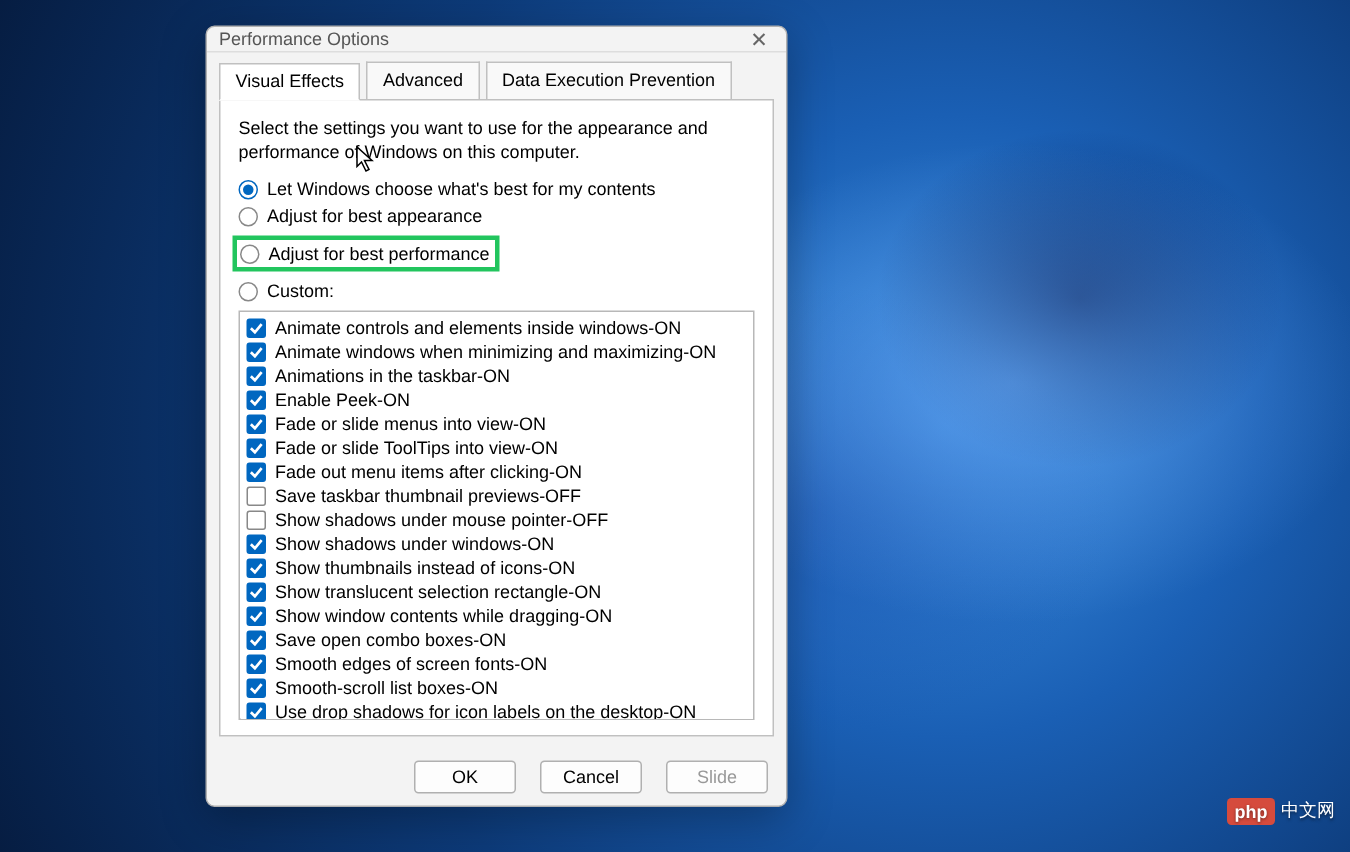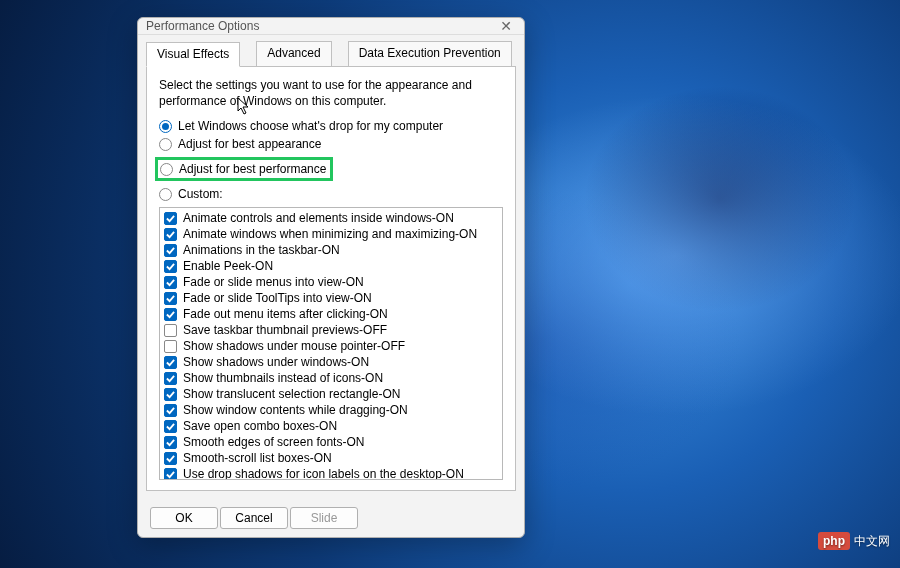--- a/index.html
+++ b/index.html
@@ -38,21 +38,21 @@
     border-bottom: 1px solid #ddd;
   }
   .titlebar .title { flex: 1; }
   .titlebar .close {
     width: 20px; text-align: center;
     color: #666; font-size: 14px; cursor: pointer;
   }
   .tabs {
     display: flex;
     padding: 6px 8px 0 8px;
-    gap: 16px;
+    gap: 4px;
     font-size: 12px;
   }
   .tab {
     padding: 4px 10px 5px 10px;
     border: 1px solid #c0c0c0;
     background: #f9f9f9;
     border-bottom: none;
     position: relative;
     cursor: pointer;
   }
@@ -116,22 +116,22 @@
     border-radius: 2px;
     background: #fff;
     display: inline-flex; align-items: center; justify-content: center;
     flex-shrink: 0;
   }
   .chk.checked {
     background: #0067c0; border-color: #0067c0;
   }
   .chk.checked svg { width: 9px; height: 9px; }
   .buttons {
-    display: flex; justify-content: flex-start;
-    gap: 2px; padding: 8px 12px 10px;
+    display: flex; justify-content: flex-end;
+    gap: 16px; padding: 8px 12px 10px;
   }
   .btn {
     min-width: 68px; height: 22px;
     border: 1px solid #b0b0b0;
     background: #fdfdfd;
     border-radius: 3px;
     font-size: 12px;
     cursor: pointer;
   }
   .btn.disabled { color: #999; cursor: default; }
@@ -139,21 +139,21 @@
     position: absolute;
     left: 90px; top: 30px;
     z-index: 10;
     pointer-events: none;
   }
   .watermark {
     position: absolute;
     right: 10px; bottom: 18px;
     color: #fff;
     font-size: 12px;
-    display: flex; align-items: flex-end; gap: 4px;
+    display: flex; align-items: flex-start; gap: 4px;
     text-shadow: 0 1px 2px rgba(0,0,0,.5);
   }
   .watermark .logo {
     background: #d54b3d; color:#fff;
     font-weight: bold; padding: 2px 5px;
     border-radius: 3px; font-size: 12px;
   }
 </style>
 </head>
 <body>
@@ -175,21 +175,21 @@
   <div class="tabpanel">
     <div class="cursor-arrow">
       <svg width="14" height="18" viewBox="0 0 14 18">
           <path d="M1 1 L1 14 L4 11 L7 17 L9 16 L6 10 L11 10 Z" fill="#fff" stroke="#000" stroke-width="1"></path>
         </svg>
     </div>
     <p class="desc">Select the settings you want to use for the appearance and performance of Windows on this computer.</p>
     <div id="radios">
         <div class="radio-row">
           <span class="radio selected"></span>
-          <span>Let Windows choose what's drop for my computer</span>
+          <span>Let Windows choose what's best for my contents</span>
         </div>
         <div class="radio-row">
           <span class="radio"></span>
           <span>Adjust for best appearance</span>
         </div>
         <div><div class="highlight-box">
             <div class="radio-row" style="margin: 0px;">
               <span class="radio"></span>
               <span>Adjust for best performance</span>
             </div>

